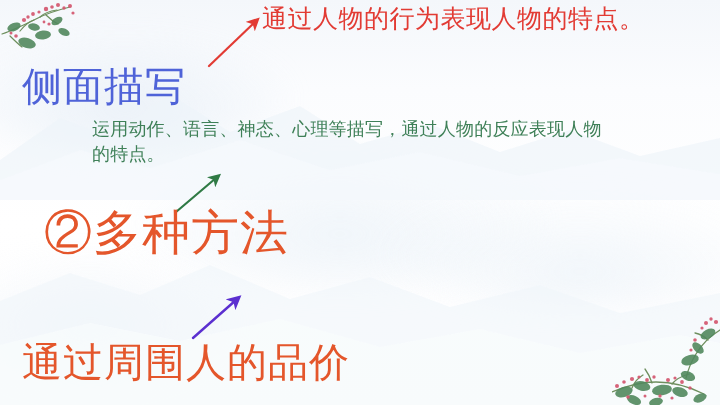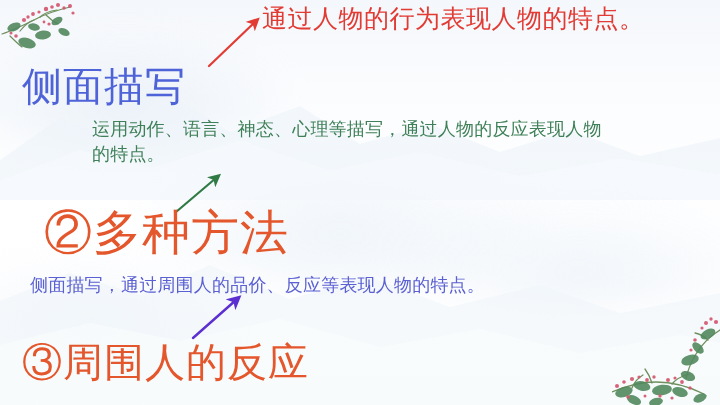--- a/index.html
+++ b/index.html
@@ -258,26 +258,25 @@
     <defs>
       <marker id="head-green" markerWidth="6" markerHeight="6" refX="3" refY="3" orient="auto">
         <path d="M0,0 L6,3 L0,6 L1.6,3 Z" fill="#2f7a45"></path>
       </marker>
     </defs>
     <line x1="4" y1="44" x2="44" y2="10" stroke="#2f7a45" stroke-width="2.2" marker-end="url(#head-green)" stroke-linecap="round"></line>
   </svg>
 
   <div class="txt" id="item2-title">②多种方法</div>
 
-  <div class="txt" id="note-purple">侧面描写，通过周围人的品价、反应等表现人物的特点。</div>
 
   <svg class="arrow-svg" id="arrow-purple" width="60" height="52" viewBox="0 0 60 52">
     <defs>
       <marker id="head-purple" markerWidth="6" markerHeight="6" refX="3" refY="3" orient="auto">
         <path d="M0,0 L6,3 L0,6 L1.6,3 Z" fill="#5b2fd0"></path>
       </marker>
     </defs>
     <line x1="5" y1="46" x2="48" y2="8" stroke="#5b2fd0" stroke-width="2.4" marker-end="url(#head-purple)" stroke-linecap="round"></line>
   </svg>
 
-  <div class="txt" id="item3-title">③周围人的反应</div>
+  <div class="txt" id="item3-title">通过周围人的品价</div>
 
 </div>
 
 </body></html>

